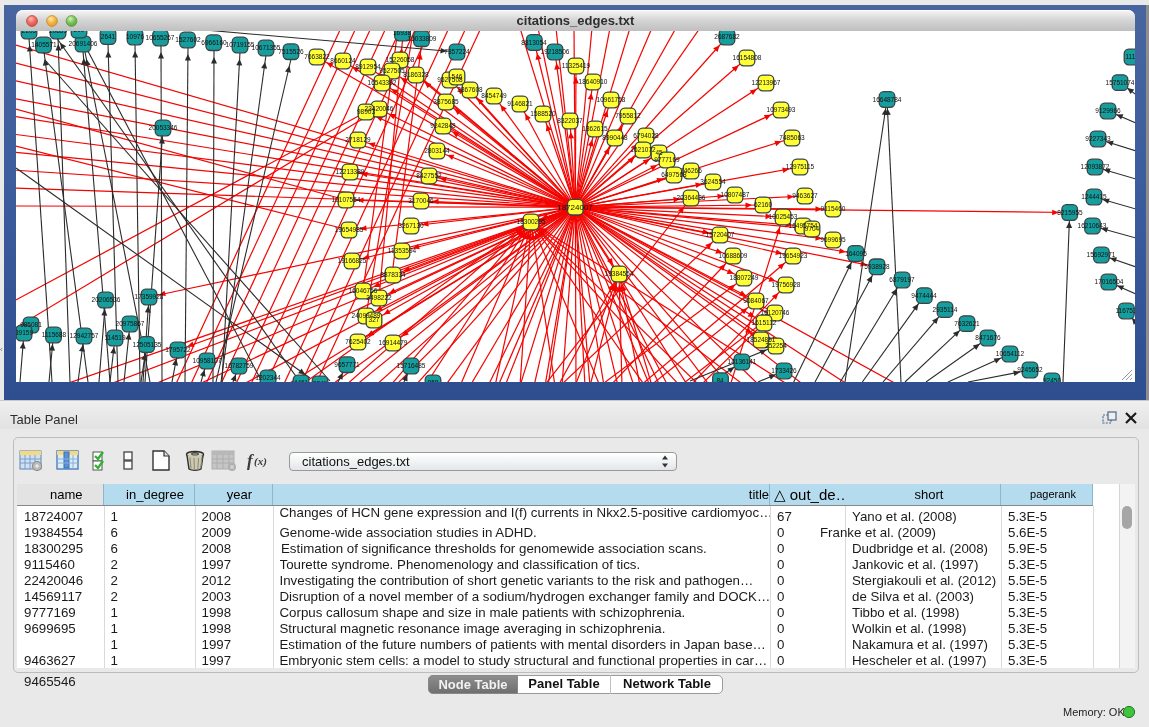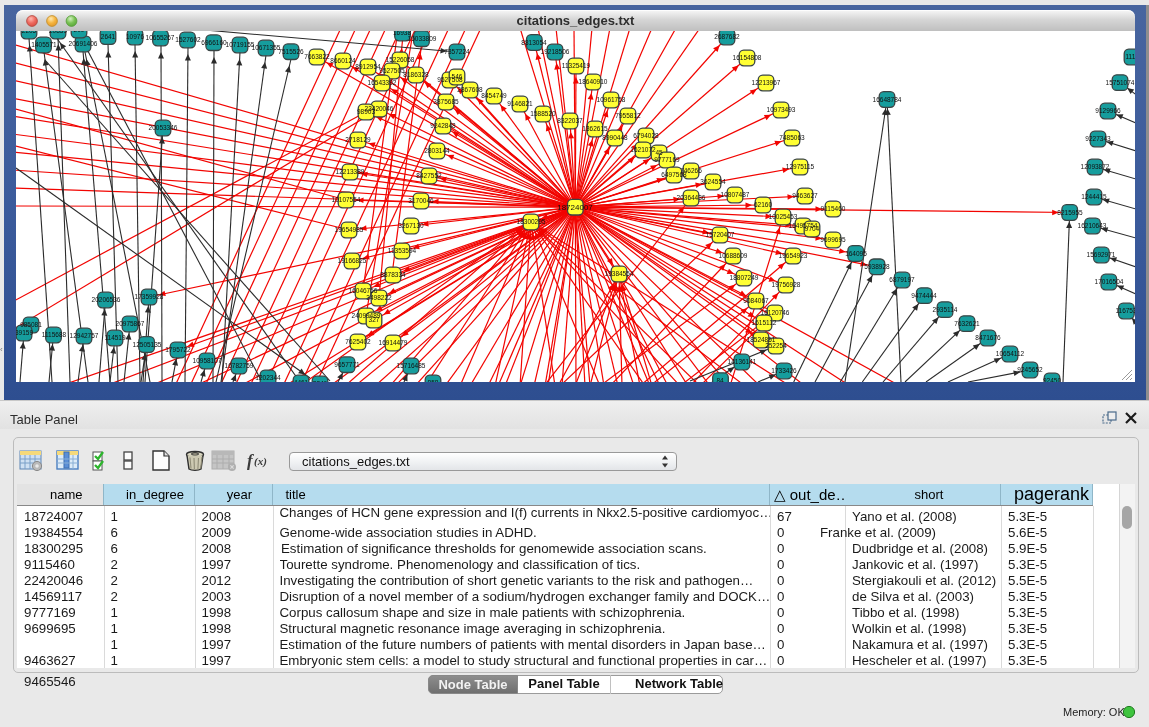--- a/index.html
+++ b/index.html
@@ -822,24 +822,24 @@
 <div style="position:absolute;left:272.5px;top:506px;width:1px;height:162px;background:#dadada"></div>
 <div style="position:absolute;left:770.0px;top:506px;width:1px;height:162px;background:#dadada"></div>
 <div style="position:absolute;left:845px;top:506px;width:1px;height:162px;background:#dadada"></div>
 <div style="position:absolute;left:1001px;top:506px;width:1px;height:162px;background:#dadada"></div>
 <div style="position:absolute;left:1093px;top:506px;width:1px;height:162px;background:#dadada"></div>
 <div class="abs" style="left:17px;top:484px;width:1118px;height:22px;font-size:13px;color:#1c1c1c">
 </div>
 <div style="position:absolute;left:17px;top:484px;width:85.5px;height:21px;line-height:21px;background:#e3e3e3;border-right:1px solid #8fb6c8;text-align:center;padding-left:0px;text-indent:13px;overflow:hidden;white-space:nowrap;font-size:13px">name</div>
 <div style="position:absolute;left:103.5px;top:484px;width:90px;height:21px;line-height:21px;background:#b5dcee;border-right:1px solid #8fb6c8;text-align:center;padding-left:0px;text-indent:13px;overflow:hidden;white-space:nowrap;font-size:13px">in_degree</div>
 <div style="position:absolute;left:194.5px;top:484px;width:77px;height:21px;line-height:21px;background:#b5dcee;border-right:1px solid #8fb6c8;text-align:center;padding-left:0px;text-indent:13px;overflow:hidden;white-space:nowrap;font-size:13px">year</div>
-<div style="position:absolute;left:272.5px;top:484px;width:496.5px;height:21px;line-height:21px;background:#b5dcee;border-right:1px solid #8fb6c8;text-align:left;padding-left:0px;text-indent:13px;overflow:hidden;white-space:nowrap;font-size:13px">title</div>
+<div style="position:absolute;left:272.5px;top:484px;width:496.5px;height:21px;line-height:21px;background:#b5dcee;border-right:1px solid #8fb6c8;text-align:right;padding-left:0px;text-indent:13px;overflow:hidden;white-space:nowrap;font-size:13px">title</div>
 <div style="position:absolute;left:770px;top:484px;width:74px;height:21px;line-height:21px;background:#b5dcee;border-right:1px solid #8fb6c8;text-align:left;padding-left:4px;text-indent:0px;overflow:hidden;white-space:nowrap;font-size:15px">△ out_de…</div>
 <div style="position:absolute;left:845px;top:484px;width:155px;height:21px;line-height:21px;background:#b5dcee;border-right:1px solid #8fb6c8;text-align:center;padding-left:0px;text-indent:13px;overflow:hidden;white-space:nowrap;font-size:13px">short</div>
-<div style="position:absolute;left:1001px;top:484px;width:91px;height:21px;line-height:21px;background:#b5dcee;border-right:1px solid #8fb6c8;padding-left:0px;text-indent:13px;overflow:hidden;white-space:nowrap;font-size:18px">pagerank</div>
+<div style="position:absolute;left:1001px;top:484px;width:91px;height:21px;line-height:21px;background:#b5dcee;border-right:1px solid #8fb6c8;text-align:center;padding-left:0px;text-indent:13px;overflow:hidden;white-space:nowrap;font-size:11px">pagerank</div>
 <div class="abs" style="left:17px;top:505px;width:1076px;height:1px;background:#888"></div>
 <div class="abs" style="left:0;top:0;font-size:13.3px;color:#1a1a1a">
 <div style="position:absolute;left:24px;top:508.5px;width:79.5px;height:16px;line-height:16px;overflow:hidden;white-space:nowrap">18724007</div>
     <div style="position:absolute;left:110.5px;top:508.5px;width:84px;height:16px;line-height:16px;overflow:hidden;white-space:nowrap">1</div>
     <div style="position:absolute;left:201.5px;top:508.5px;width:71px;height:16px;line-height:16px;overflow:hidden;white-space:nowrap">2008</div>
     <div style="position:absolute;left:279.5px;top:505px;width:490.5px;height:16px;line-height:16px;overflow:hidden;white-space:nowrap">Changes of HCN gene expression and I(f) currents in Nkx2.5-positive cardiomyoc…</div>
     <div style="position:absolute;left:777px;top:508.5px;width:68px;height:16px;line-height:16px;overflow:hidden;white-space:nowrap">67</div>
     <div style="position:absolute;left:852px;top:508.5px;width:149px;height:16px;line-height:16px;overflow:hidden;white-space:nowrap">Yano et al. (2008)</div>
     <div style="position:absolute;left:1008px;top:508.5px;width:85px;height:16px;line-height:16px;overflow:hidden;white-space:nowrap">5.3E-5</div>
 <div style="position:absolute;left:24px;top:524.5px;width:79.5px;height:16px;line-height:16px;overflow:hidden;white-space:nowrap">19384554</div>
@@ -906,18 +906,18 @@
     <div style="position:absolute;left:852px;top:652.5px;width:149px;height:16px;line-height:16px;overflow:hidden;white-space:nowrap">Hescheler et al. (1997)</div>
     <div style="position:absolute;left:1008px;top:652.5px;width:85px;height:16px;line-height:16px;overflow:hidden;white-space:nowrap">5.3E-5</div>
 </div>
 
 <div class="abs" style="left:1119px;top:484px;width:16px;height:184px;background:#f3f3f3;border-left:1px solid #d5d5d5;box-sizing:border-box"></div>
 <div class="abs" style="left:1122px;top:506px;width:10px;height:23px;background:#a6a6a6;border-radius:5px"></div>
 
 <div class="abs" style="left:428px;top:675px;width:295px;height:19px;background:#fff;border:1px solid #9b9b9b;border-radius:5px;box-sizing:border-box"></div>
 <div class="abs" style="left:428px;top:675px;width:90px;height:19px;background:linear-gradient(#8d8d8d,#6f6f6f);border-radius:5px 0 0 5px;border:1px solid #888;box-sizing:border-box;color:#f2f2f2;text-align:center;line-height:18px;font-size:13px;font-weight:bold">Node Table</div>
 <div class="abs" style="left:518px;top:675px;width:93px;height:19px;text-align:center;line-height:18px;font-size:13px;font-weight:bold;color:#111;border-right:1px solid #c0c0c0;box-sizing:border-box">Panel Table</div>
-<div class="abs" style="left:611px;top:675px;width:112px;height:19px;text-align:right;line-height:18px;font-size:13px;font-weight:bold;color:#111">Network Table</div>
+<div class="abs" style="left:611px;top:675px;width:112px;height:19px;text-align:center;line-height:18px;font-size:13px;font-weight:bold;color:#111">Network Table</div>
 
 <div class="abs" style="left:1063px;top:705px;font-size:11px;color:#222;line-height:14px">Memory: OK</div>
 <svg class="abs" style="left:1122px;top:705px" width="14" height="14" viewBox="0 0 14 14">
  <circle cx="7" cy="7" r="5.6" fill="#3ec43e" stroke="#1e7a1e" stroke-width="1"></circle>
 </svg>
 
 </body></html>

